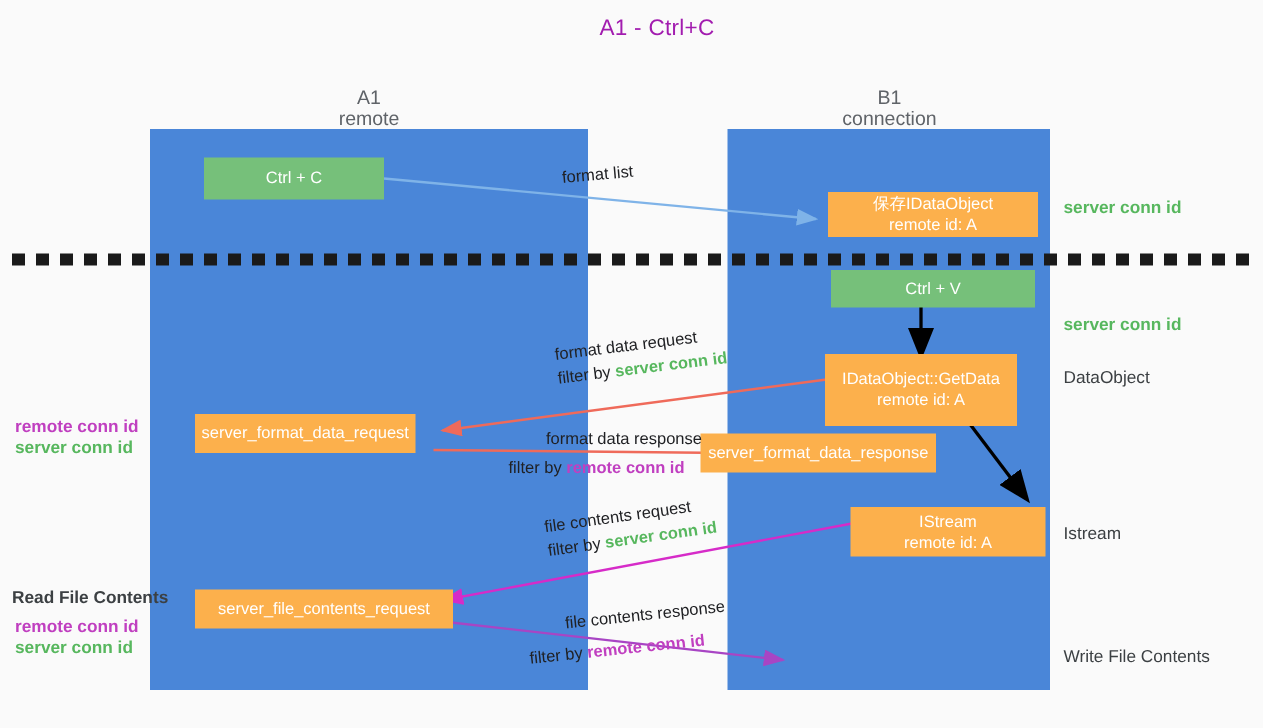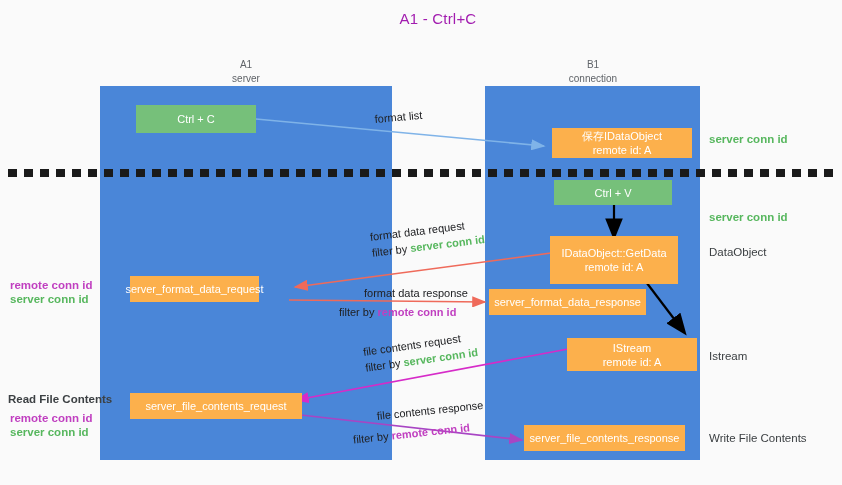--- a/index.html
+++ b/index.html
@@ -30,21 +30,21 @@
     font-size: 15px;
     color: #a21caf;
     line-height: 21px;
     letter-spacing: .2px;
   }
 
   
   .col-head {
     position: absolute;
     text-align: center;
-    font-size: 10px;
+    font-size: 13px;
     color: #5f6368;
     line-height: 14px;
     width: 200px;
   }
   .col-head .l1 { display:block; }
   .col-head .l2 { display:block; }
 
   
   .lane {
     position: absolute;
@@ -123,21 +123,21 @@
 
   <div class="title-block">
     <div>A1 - Ctrl+C</div>
   </div>
 
   <div class="lane" id="lane-a1"></div>
   <div class="lane" id="lane-b1"></div>
 
   <div class="col-head" style="left:146px; top:58px;">
     <span class="l1">A1</span>
-    <span class="l2">server</span>
+    <span class="l2">remote</span>
   </div>
   <div class="col-head" style="left:493px; top:58px;">
     <span class="l1">B1</span>
     <span class="l2">connection</span>
   </div>
 
   <svg id="wires" viewBox="0 0 842 485">
     <defs>
       <marker id="ar-blue" markerWidth="9" markerHeight="7" refX="8" refY="3.5" orient="auto">
         <path d="M0,0 L9,3.5 L0,7 z" fill="#7fb3e8"></path>
@@ -175,49 +175,46 @@
 
   <div class="box green" style="left:136px; top:105px; width:120px; height:28px;">
     <span class="ln">Ctrl + C</span>
   </div>
 
   <div class="box orange" style="left:552px; top:128px; width:140px; height:30px;">
     <span class="ln">保存IDataObject</span>
     <span class="ln">remote id: A</span>
   </div>
 
-  <div class="box green" style="left:554px; top:180px; width:118px; height:25px;">
+  <div class="box green" style="left:554px; top:180px; width:136px; height:25px;">
     <span class="ln">Ctrl + V</span>
   </div>
 
   <div class="box orange" style="left:550px; top:236px; width:128px; height:48px;">
     <span class="ln">IDataObject::GetData</span>
     <span class="ln">remote id: A</span>
   </div>
 
   <div class="box orange" style="left:567px; top:338px; width:130px; height:33px;">
     <span class="ln">IStream</span>
     <span class="ln">remote id: A</span>
   </div>
 
-  <div class="box orange" style="left:130px; top:276px; width:129px; height:26px;">
+  <div class="box orange" style="left:130px; top:276px; width:147px; height:26px;">
     <span class="ln">server_format_data_request</span>
   </div>
 
-  <div class="box orange" style="left:489px; top:289px; width:157px; height:26px;">
+  <div class="box orange" style="left:467px; top:289px; width:157px; height:26px;">
     <span class="ln">server_format_data_response</span>
   </div>
 
   <div class="box orange" style="left:130px; top:393px; width:172px; height:26px;">
     <span class="ln">server_file_contents_request</span>
   </div>
 
-  <div class="box orange" style="left:524px; top:425px; width:161px; height:26px;">
-    <span class="ln">server_file_contents_response</span>
-  </div>
 
   <div class="side-label green-txt" style="left:709px; top:132px;">server conn id</div>
 
   <div class="side-label green-txt" style="left:709px; top:210px;">server conn id</div>
 
   <div class="side-label" style="left:709px; top:245px;">DataObject</div>
 
   <div class="side-label" style="left:709px; top:349px;">Istream</div>
 
   <div class="side-label" style="left:709px; top:431px;">Write File Contents</div>

